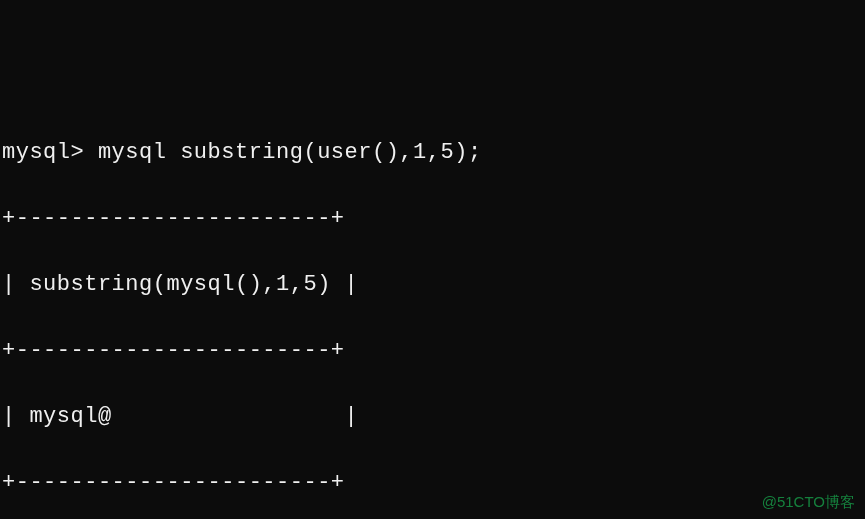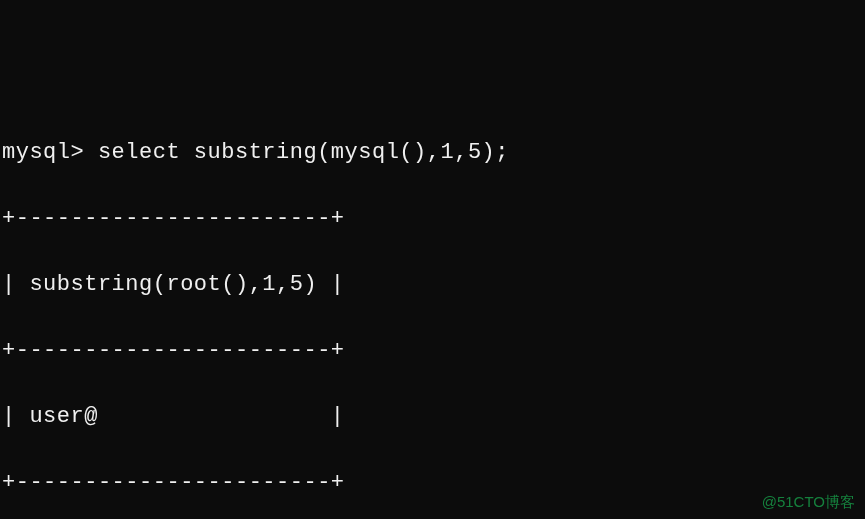--- a/index.html
+++ b/index.html
@@ -32,25 +32,25 @@
       font-size: 15px;
       font-family: sans-serif;
       letter-spacing: 0;
     }
   </style>
 </head>
 <body>
 
 
 
-<div class="line"><span>mysql&gt;</span> <span>select substring(mysql(),1,5);</span></div>
+<div class="line"><span>mysql&gt;</span> <span>mysql substring(user(),1,5);</span></div>
 <div class="line">+-----------------------+</div>
-<div class="line">| substring(root(),1,5) |</div>
+<div class="line">| substring(mysql(),1,5) |</div>
 <div class="line">+-----------------------+</div>
-<div class="line">| user@                 |</div>
+<div class="line">| mysql@                 |</div>
 <div class="line">+-----------------------+</div>
 
 
 
 
 
 
 
 
 

